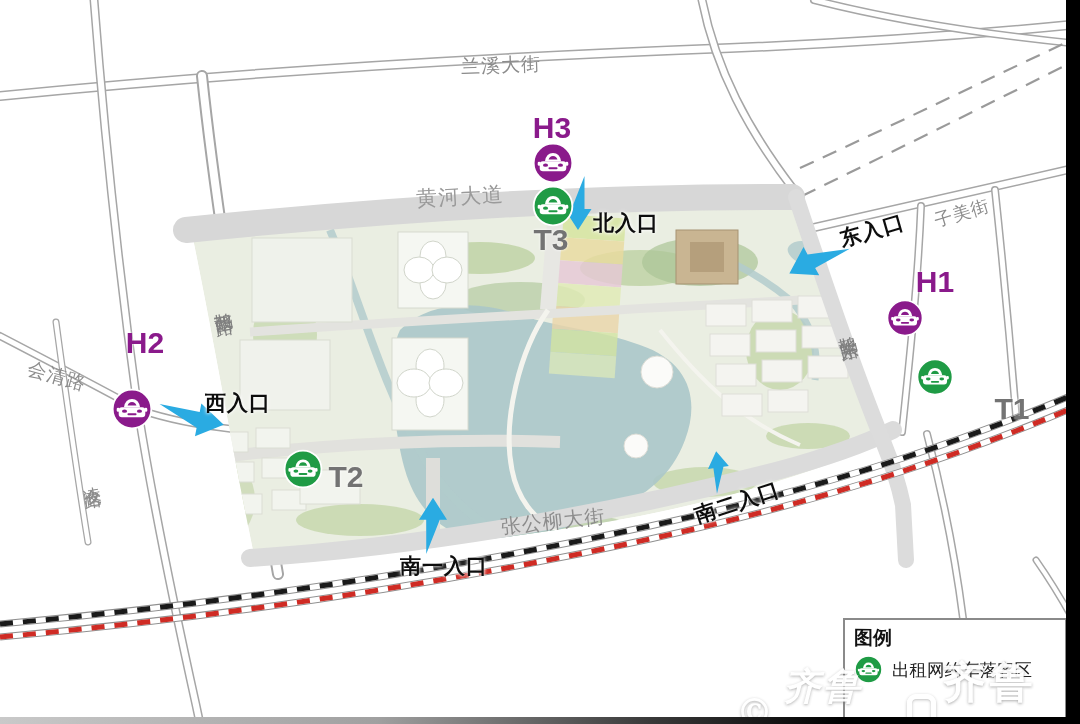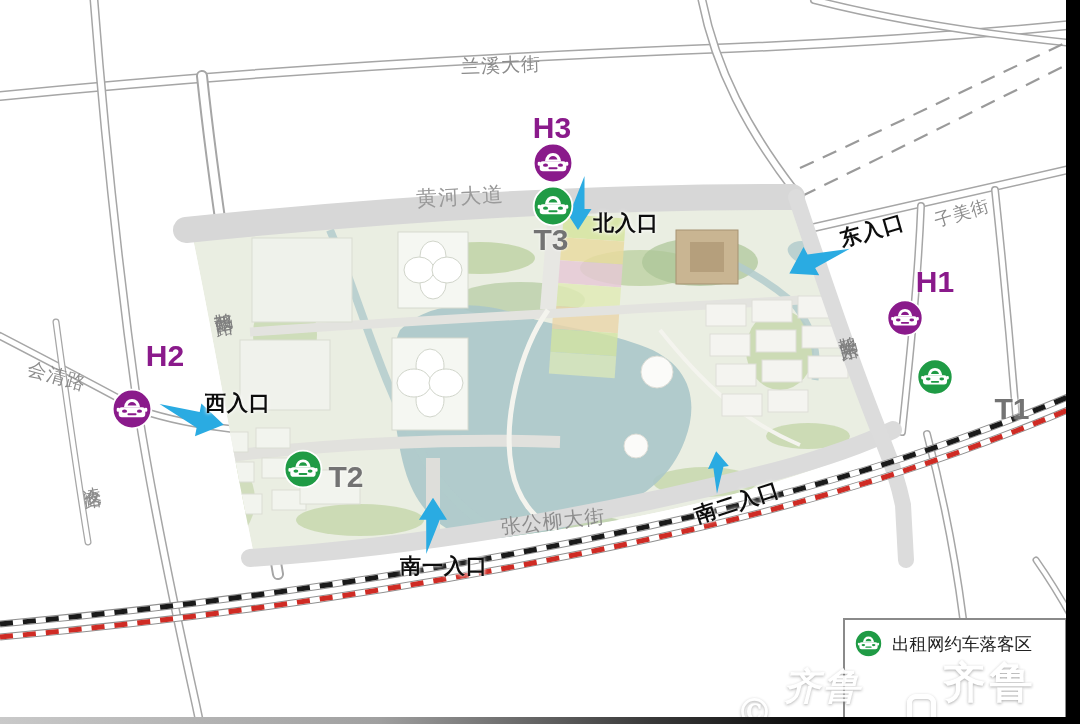--- a/index.html
+++ b/index.html
@@ -239,35 +239,36 @@
         <use href="#car"></use>
       </svg>
     </div>
 <div class="marker" style="left:935px;top:377px;color:#1f9b45;">
   <svg width="38" height="38" viewBox="0 0 36 36">
         <use href="#car"></use>
       </svg>
     </div>
 <div class="lbl mkl taxi" style="left:1012px;top:389px;transform:translate(-50%,-50%);margin-top:20px;">T1</div>
 
-<div class="lbl mkl hail" style="left:145px;top:356px;transform:translate(-50%,-50%);margin-left:20px;">H2</div>
+<div class="lbl mkl hail" style="left:145px;top:343px;transform:translate(-50%,-50%);">H2</div>
 <div class="marker" style="left:132px;top:409px;color:#8a1a8b;">
   <svg width="42" height="42" viewBox="0 0 36 36">
         <use href="#car"></use>
       </svg>
     </div>
 
 <div class="marker" style="left:303px;top:469px;color:#1f9b45;">
   <svg width="40" height="40" viewBox="0 0 36 36">
         <use href="#car"></use>
       </svg>
     </div>
 <div class="lbl mkl taxi" style="left:346px;top:477px;transform:translate(-50%,-50%);">T2</div>
 
 <div class="legend">
+  <div class="legend-title">图例</div>
   <div class="legend-row">
     <svg class="legend-icon" viewBox="0 0 36 36" style="color:#1f9b45;">
           <use href="#car"></use>
         </svg>
     <span class="legend-label">出租网约车落客区</span>
   </div>
 </div>
 
 <div class="watermark">
   <span class="wm-script">©</span>

